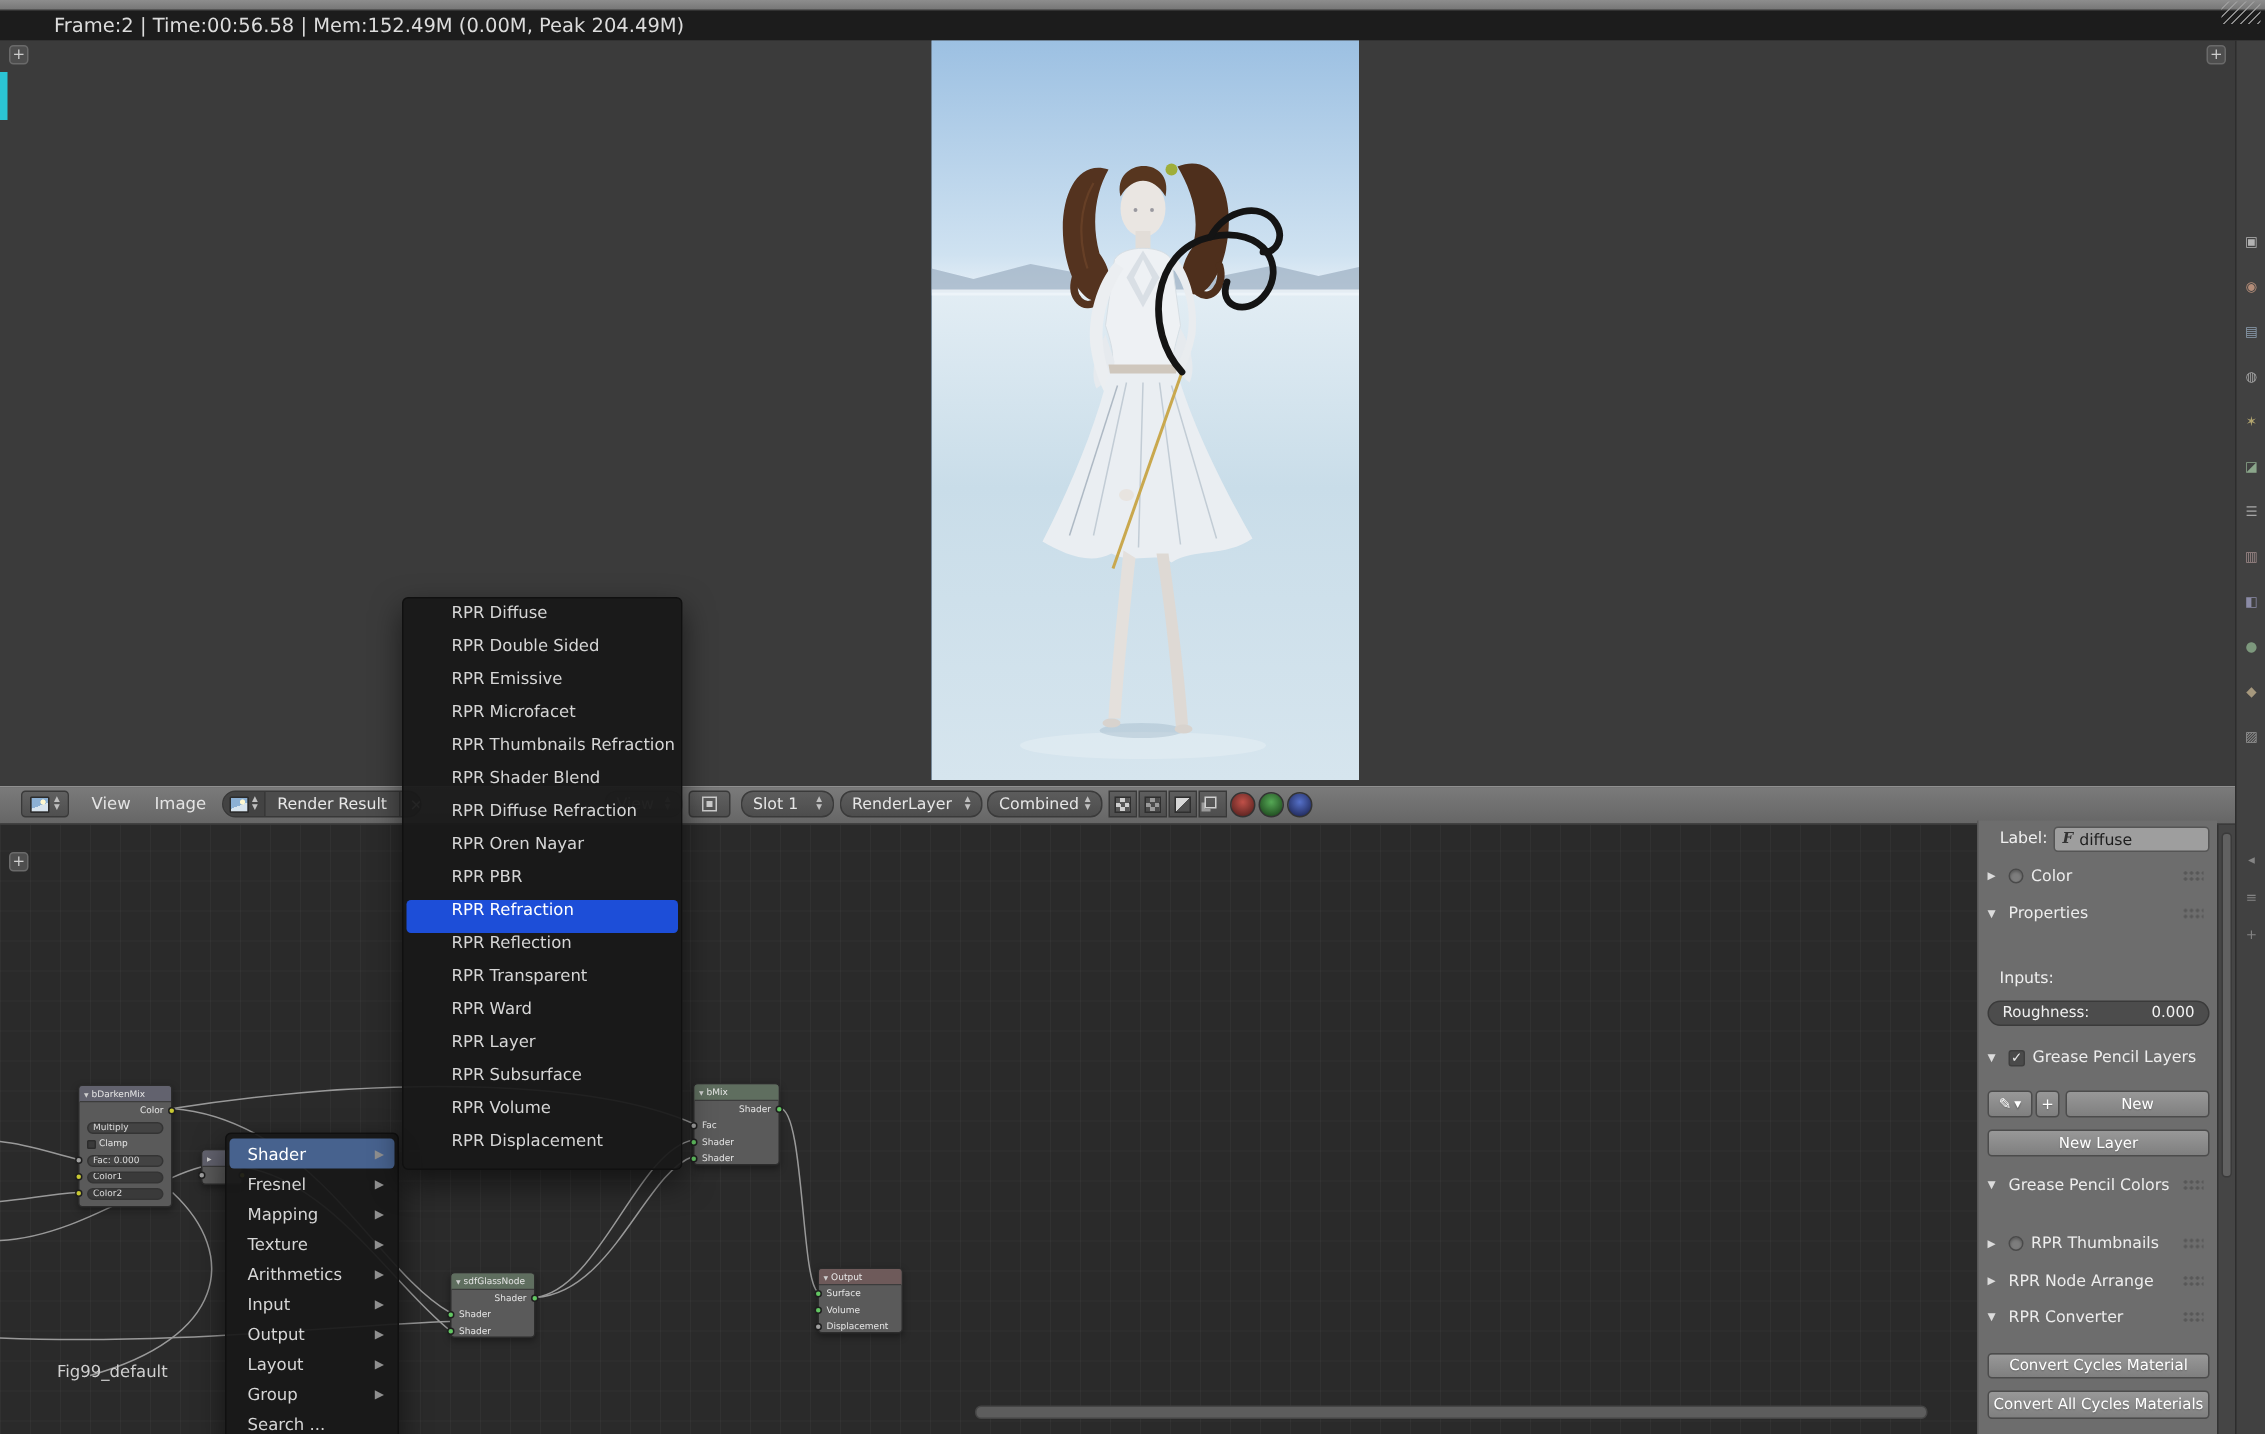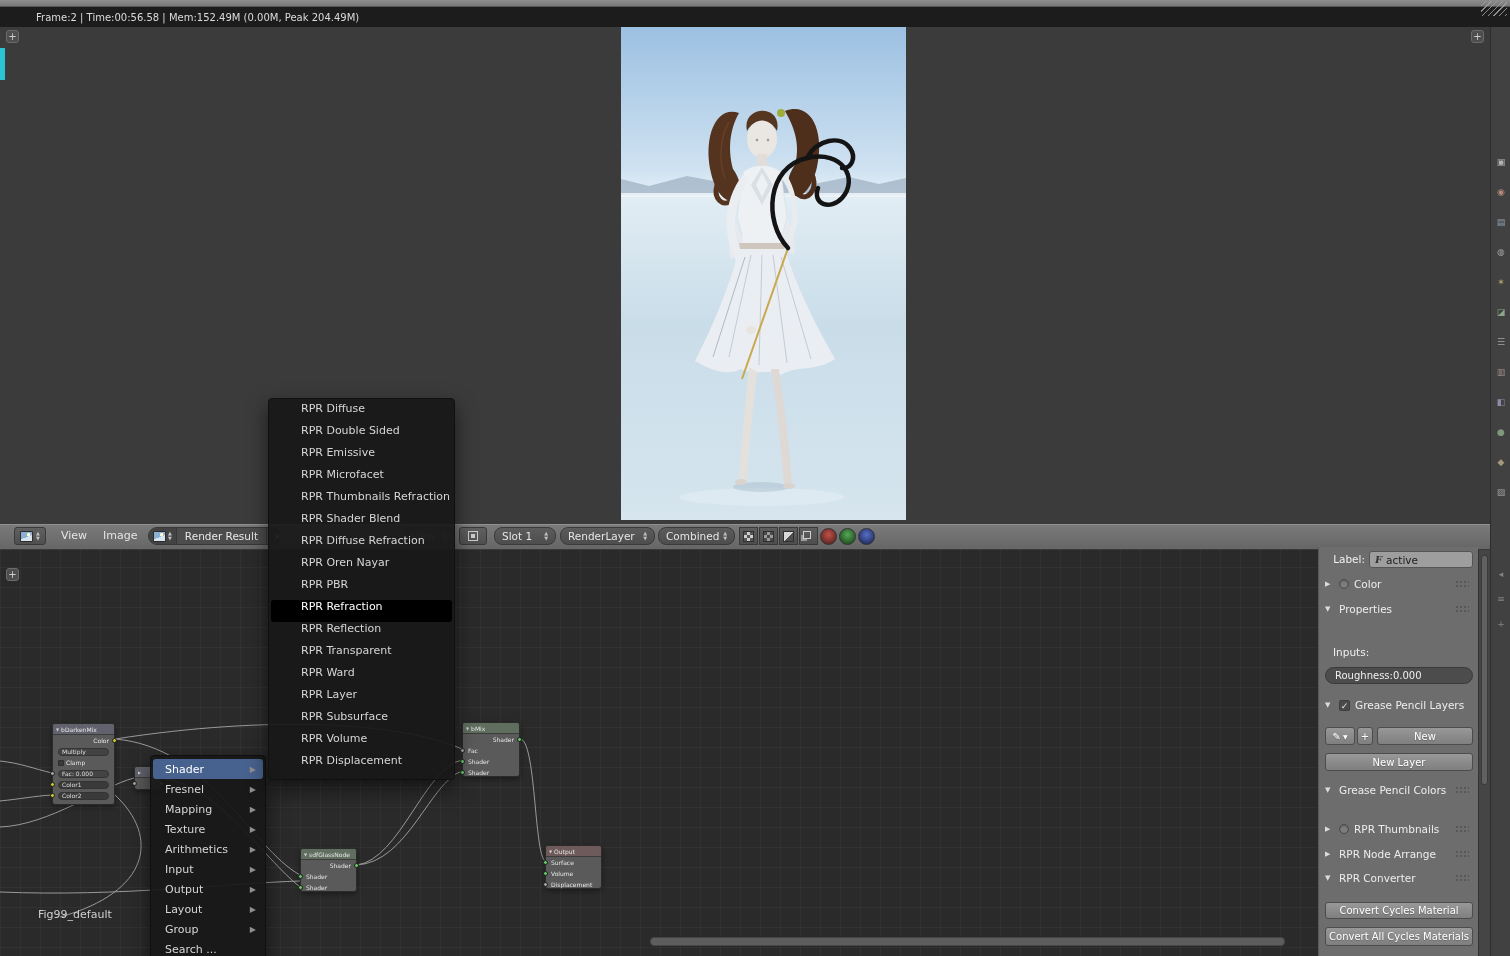--- a/index.html
+++ b/index.html
@@ -1,20 +1,20 @@
 <!DOCTYPE html>
 <html><head>
 <meta charset="utf-8">
 <style>
 *{margin:0;padding:0;box-sizing:border-box}
 body{background:#1a1a1a}
 .screen{position:relative;width:1510px;height:956px;overflow:hidden;background:#3b3b3b;font-family:"DejaVu Sans",sans-serif}
 .abs{position:absolute}
 .topstrip{background:linear-gradient(#8d8d8d,#787878);border-bottom:1px solid #565656}
-.topbar{background:#1c1c1c;color:#dcdcdc;font-size:10px;display:flex;align-items:center;padding-left:36px}
+.topbar{background:#1c1c1c;color:#dcdcdc;font-size:13px;display:flex;align-items:center;padding-left:36px}
 .grip{background:repeating-linear-gradient(135deg,transparent 0 3px,#9f9f9f 3px 4px);opacity:.85;z-index:3}
 .cyan{background:#2bc4d4}
 .plusbtn{width:13px;height:13px;background:#4e4e4e;border:1px solid #6a6a6a;border-radius:3px;color:#cfcfcf;font-size:10px;line-height:11px;text-align:center}
 .render-img{background:#9cc0e2;overflow:hidden}
 .hdrbar{background:linear-gradient(#7a7a7a,#666666);border-top:1px solid #909090;border-bottom:1px solid #3a3a3a;z-index:2}
 .hdrbar>div{position:absolute;top:2px;height:18px}
 .hmenu{color:#e4e4e4;font-size:11px;line-height:18px;padding:0 6px}
 .hbtn{background:linear-gradient(#606060,#4f4f4f);border:1px solid #393939;border-radius:3px;display:flex;align-items:center;gap:3px;padding:0 5px;color:#ddd}
 .hdd{background:linear-gradient(#5c5c5c,#4d4d4d);border:1px solid #3a3a3a;border-radius:8px;display:flex;align-items:center;justify-content:space-between;padding:0 7px;color:#e6e6e6;font-size:10.5px}
 .hdd.faded{opacity:.55}
@@ -59,29 +59,29 @@
 .npanel{background:#6d6d6d;border-left:1px solid #585858;font-size:10px;color:#efefef;z-index:2}
 .npanel>div{position:absolute}
 .pcaption{color:#f0f0f0;font-size:10.5px}
 .pfield{background:#9e9e9e;border:1px solid #555;border-radius:3px;color:#1d1d1d;display:flex;align-items:center;gap:4px;padding:0 5px;font-size:10.5px}
 .phead{display:flex;align-items:center;gap:5px;color:#ededed;font-size:10.5px}
 .ptri{font-size:7px;color:#dcdcdc;width:9px}
 .pradio{width:10px;height:10px;border-radius:50%;border:1px solid #4a4a4a;background:#7d7d7d;box-shadow:inset 0 1px 2px rgba(0,0,0,.3)}
 .pcheck{width:11px;height:11px;border-radius:2px;border:1px solid #3e3e3e;background:#4a4a4a;color:#e8e8e8;font-size:9px;line-height:10px;text-align:center}
 .pgrip{margin-left:auto;margin-right:4px;width:14px;height:8px;background-image:radial-gradient(#575757 1px,transparent 1.2px);background-size:4px 4px}
 .pbtn{background:linear-gradient(#989898,#7f7f7f);border:1px solid #4c4c4c;border-radius:3px;color:#fff;text-shadow:0 1px 1px rgba(0,0,0,.25);display:flex;align-items:center;justify-content:center;font-size:10px}
-.pslider{background:#4c4c4c;border:1px solid #3a3a3a;border-radius:9px;color:#f0f0f0;display:flex;align-items:center;justify-content:flex-start;padding:0 9px;font-size:10px}
+.pslider{background:#4c4c4c;border:1px solid #3a3a3a;border-radius:9px;color:#f0f0f0;display:flex;align-items:center;justify-content:space-between;padding:0 9px;font-size:10px}
 .rstrip{background:#414141;border-left:1px solid #2d2d2d}
 .rico{position:absolute;left:3px;width:14px;height:14px;font-size:9px;line-height:14px;text-align:center;opacity:.85}
 .menu{position:absolute;background:rgba(24,24,24,.93);border:1px solid #101010;border-radius:4px;box-shadow:0 8px 20px rgba(0,0,0,.55);padding:3px 0;z-index:20}
 .mitem{height:20px;display:flex;align-items:center;padding:0 9px 0 14px;color:#d6d6d6;font-size:11px}
 .mitem .subarrow{margin-left:auto;color:#8f8f8f;font-size:8px}
 .mitem.hl{background:#47628e;color:#fff;margin:0 2px;border-radius:3px;padding:0 7px 0 12px}
 .sitem{height:22px;display:flex;align-items:flex-start;padding-left:32px;color:#d6d6d6;font-size:11px}
-.sitem.hl{background:#000000;color:#fff;margin:0 2px;border-radius:3px;padding-left:30px}
+.sitem.hl{background:#1d4ed8;color:#fff;margin:0 2px;border-radius:3px;padding-left:30px}
 .tooltip{position:absolute;background:rgba(16,16,16,.96);border:1px solid #060606;outline:1px solid rgba(255,255,255,.08);border-radius:7px;padding:9px 14px;z-index:30}
 .tt1{color:#ececec;font-size:11px}
 .tt2{color:#8d8d8d;font-family:"DejaVu Sans Mono",monospace;font-size:10px;margin-top:7px}
 .iconF{font-family:"DejaVu Serif",serif;font-style:italic;font-weight:bold;font-size:10px;color:#333}
 </style>
 </head>
 <body>
 
 <div class="screen">
 
@@ -354,21 +354,21 @@
     </div>
 
     <div class="treelabel" style="left:38px;top:361px">Fig99_default</div>
     <div class="hscroll" style="left:650px;top:390px;width:635px;height:9px"></div>
   </div>
 
   <div class="abs npanel" style="left:1318px;top:547px;width:160px;height:409px">
     <div class="pcaption" style="left:10px;top:6px;width:36px;text-align:right">Label:</div>
     <div class="pfield" style="left:50px;top:4px;width:104px;height:17px">
       <span class="iconF">F</span>
-      <span>active</span>
+      <span>diffuse</span>
     </div>
     <div class="phead" style="left:6px;top:31px;width:148px">
       <span class="ptri">▶</span>
       <span class="pradio"></span>
       <span>Color</span>
       <span class="pgrip"></span>
     </div>
     <div class="phead" style="left:6px;top:56px;width:148px">
       <span class="ptri">▼</span>
       <span>Properties</span>

